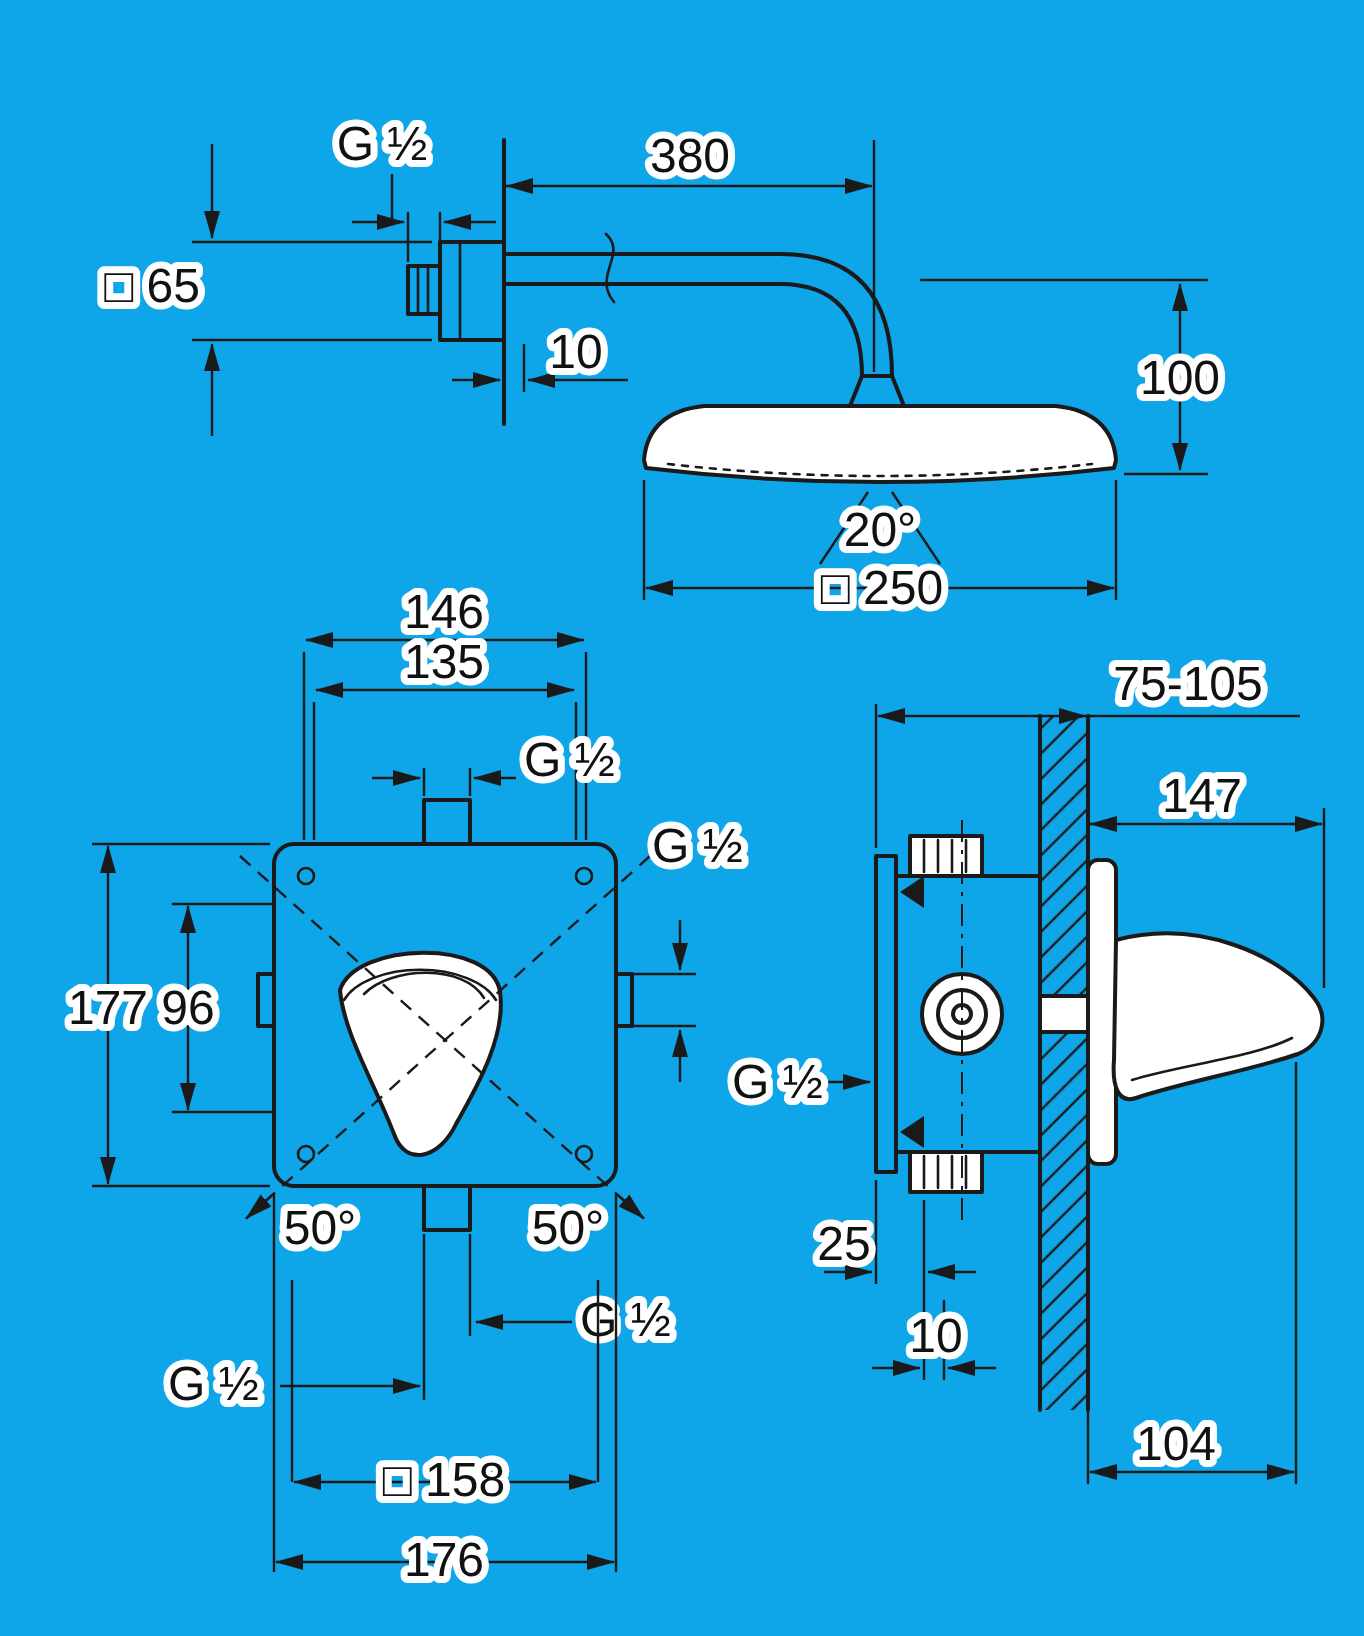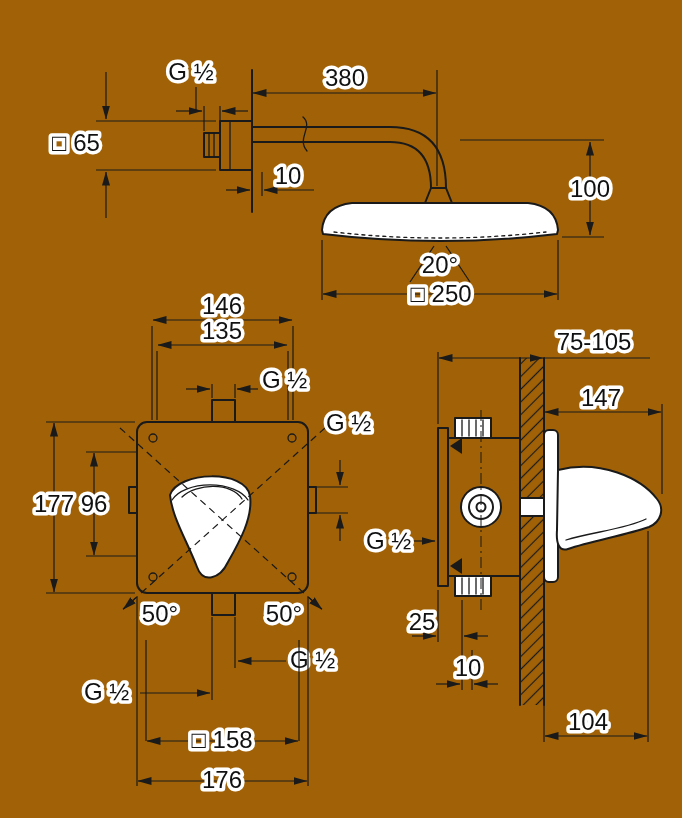--- a/index.html
+++ b/index.html
@@ -1,16 +1,16 @@
 <!DOCTYPE html>
 <html><head>
 <meta charset="utf-8">
 <style>
   html,body{margin:0;padding:0;background:#fff}
-  .stage{position:relative;width:682px;height:818px;background:#a16207;overflow:hidden;
+  .stage{position:relative;width:682px;height:818px;background:#0ea5e9;overflow:hidden;
          font-family:"Liberation Sans",sans-serif}
   .stage svg{position:absolute;left:0;top:0}
   .obj{fill:none;stroke:#1a1a1a;stroke-width:2;stroke-linecap:round;stroke-linejoin:round}
   .obj.fill{fill:#fff}
   .thin{fill:none;stroke:#1a1a1a;stroke-width:1.3;stroke-linecap:round}
   .dim{fill:none;stroke:#1a1a1a;stroke-width:1.2}
   .dash{stroke-dasharray:7 5}
   .cl{fill:none;stroke:#1a1a1a;stroke-width:1;stroke-dasharray:11 4 2 4}
   .hatch{fill:url(#hatch);stroke:none}
   .solid{fill:#1a1a1a;stroke:none}

